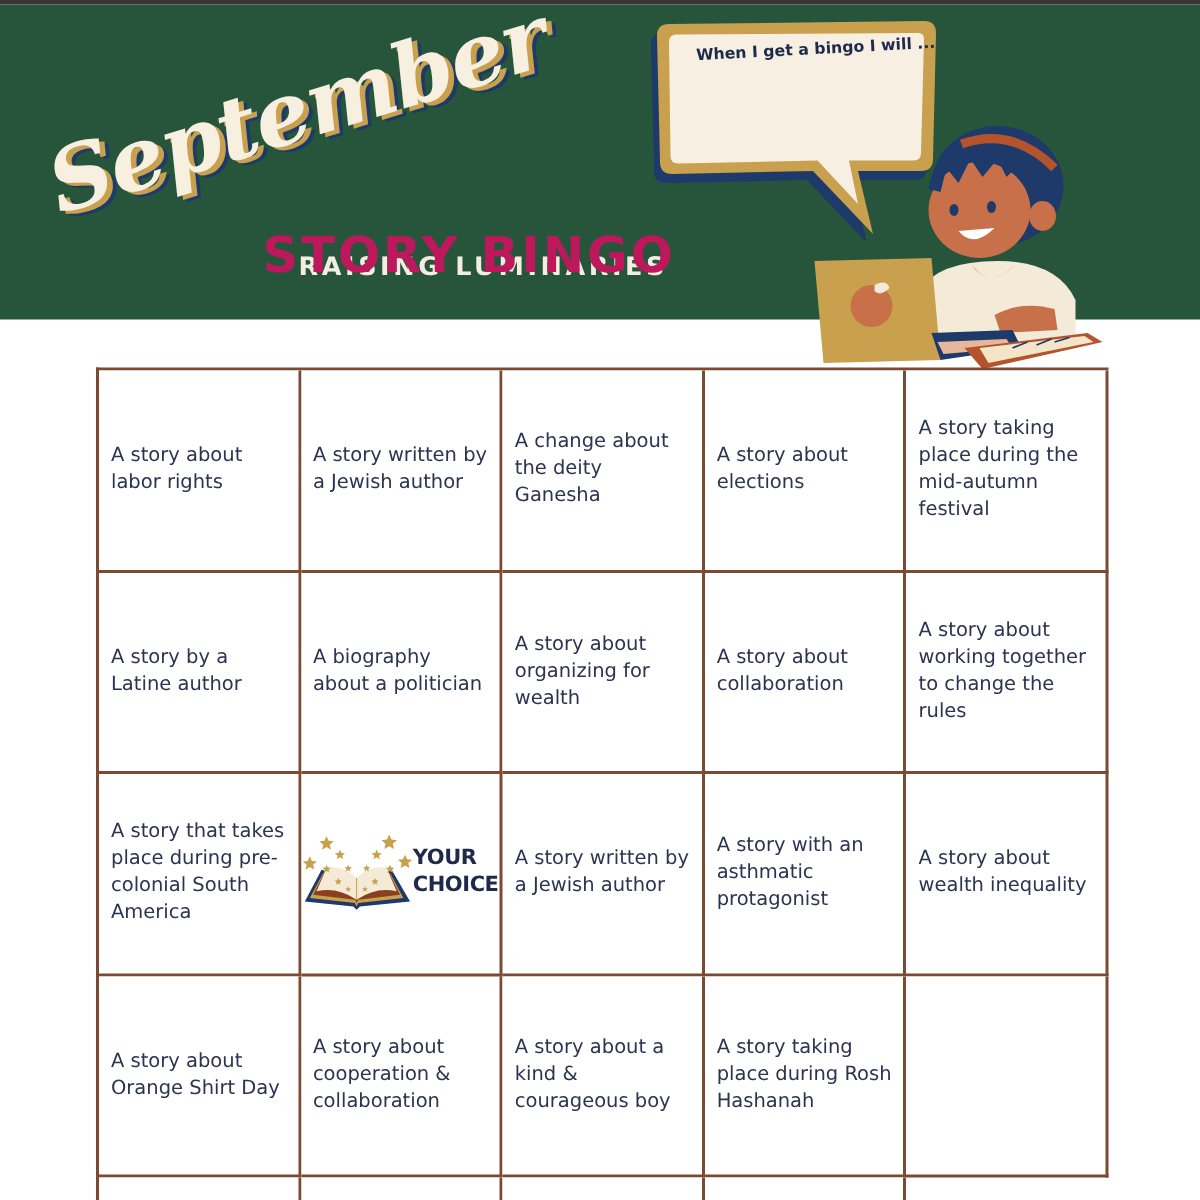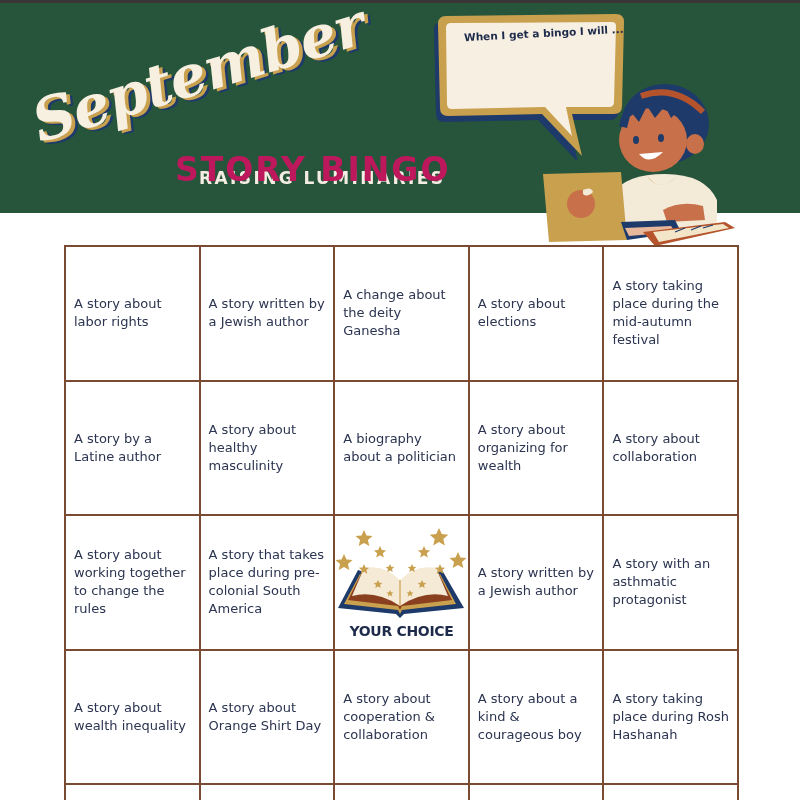--- a/index.html
+++ b/index.html
@@ -52,21 +52,21 @@
     border-right: 2px solid #7a4a32;
     border-bottom: 2px solid #7a4a32;
     display: flex; align-items: center; justify-content: center;
     box-sizing: border-box;
     padding: 0 8px;
     font-family: "DejaVu Sans", sans-serif;
     font-size: 13px; line-height: 18px; color: #2b3450;
     background: #fff;
   }
   .cell span { display: block; }
-  .choice { position: relative; flex-direction: column; padding: 0; }
+  .choice { position: relative; flex-direction: row; padding: 0; }
   .choice svg { display: block; }
   .choice-label {
     font-family: "DejaVu Sans", sans-serif; font-weight: bold; font-size: 14px;
     color: #1d2a4a; margin-top: -2px; letter-spacing: -0.3px;
   }
 </style>
 </head>
 <body>
 
 <div class="topstrip"></div>
@@ -128,23 +128,20 @@
     </div>
   <div class="cell">
       <span>A story about elections</span>
     </div>
   <div class="cell">
       <span>A story taking place during the mid-autumn festival</span>
     </div>
 
   <div class="cell">
       <span>A story by a Latine author</span>
-    </div>
-  <div class="cell">
-      <span>A story about healthy masculinity</span>
     </div>
   <div class="cell">
       <span>A biography about a politician</span>
     </div>
   <div class="cell">
       <span>A story about organizing for wealth</span>
     </div>
   <div class="cell">
       <span>A story about collaboration</span>
     </div>

